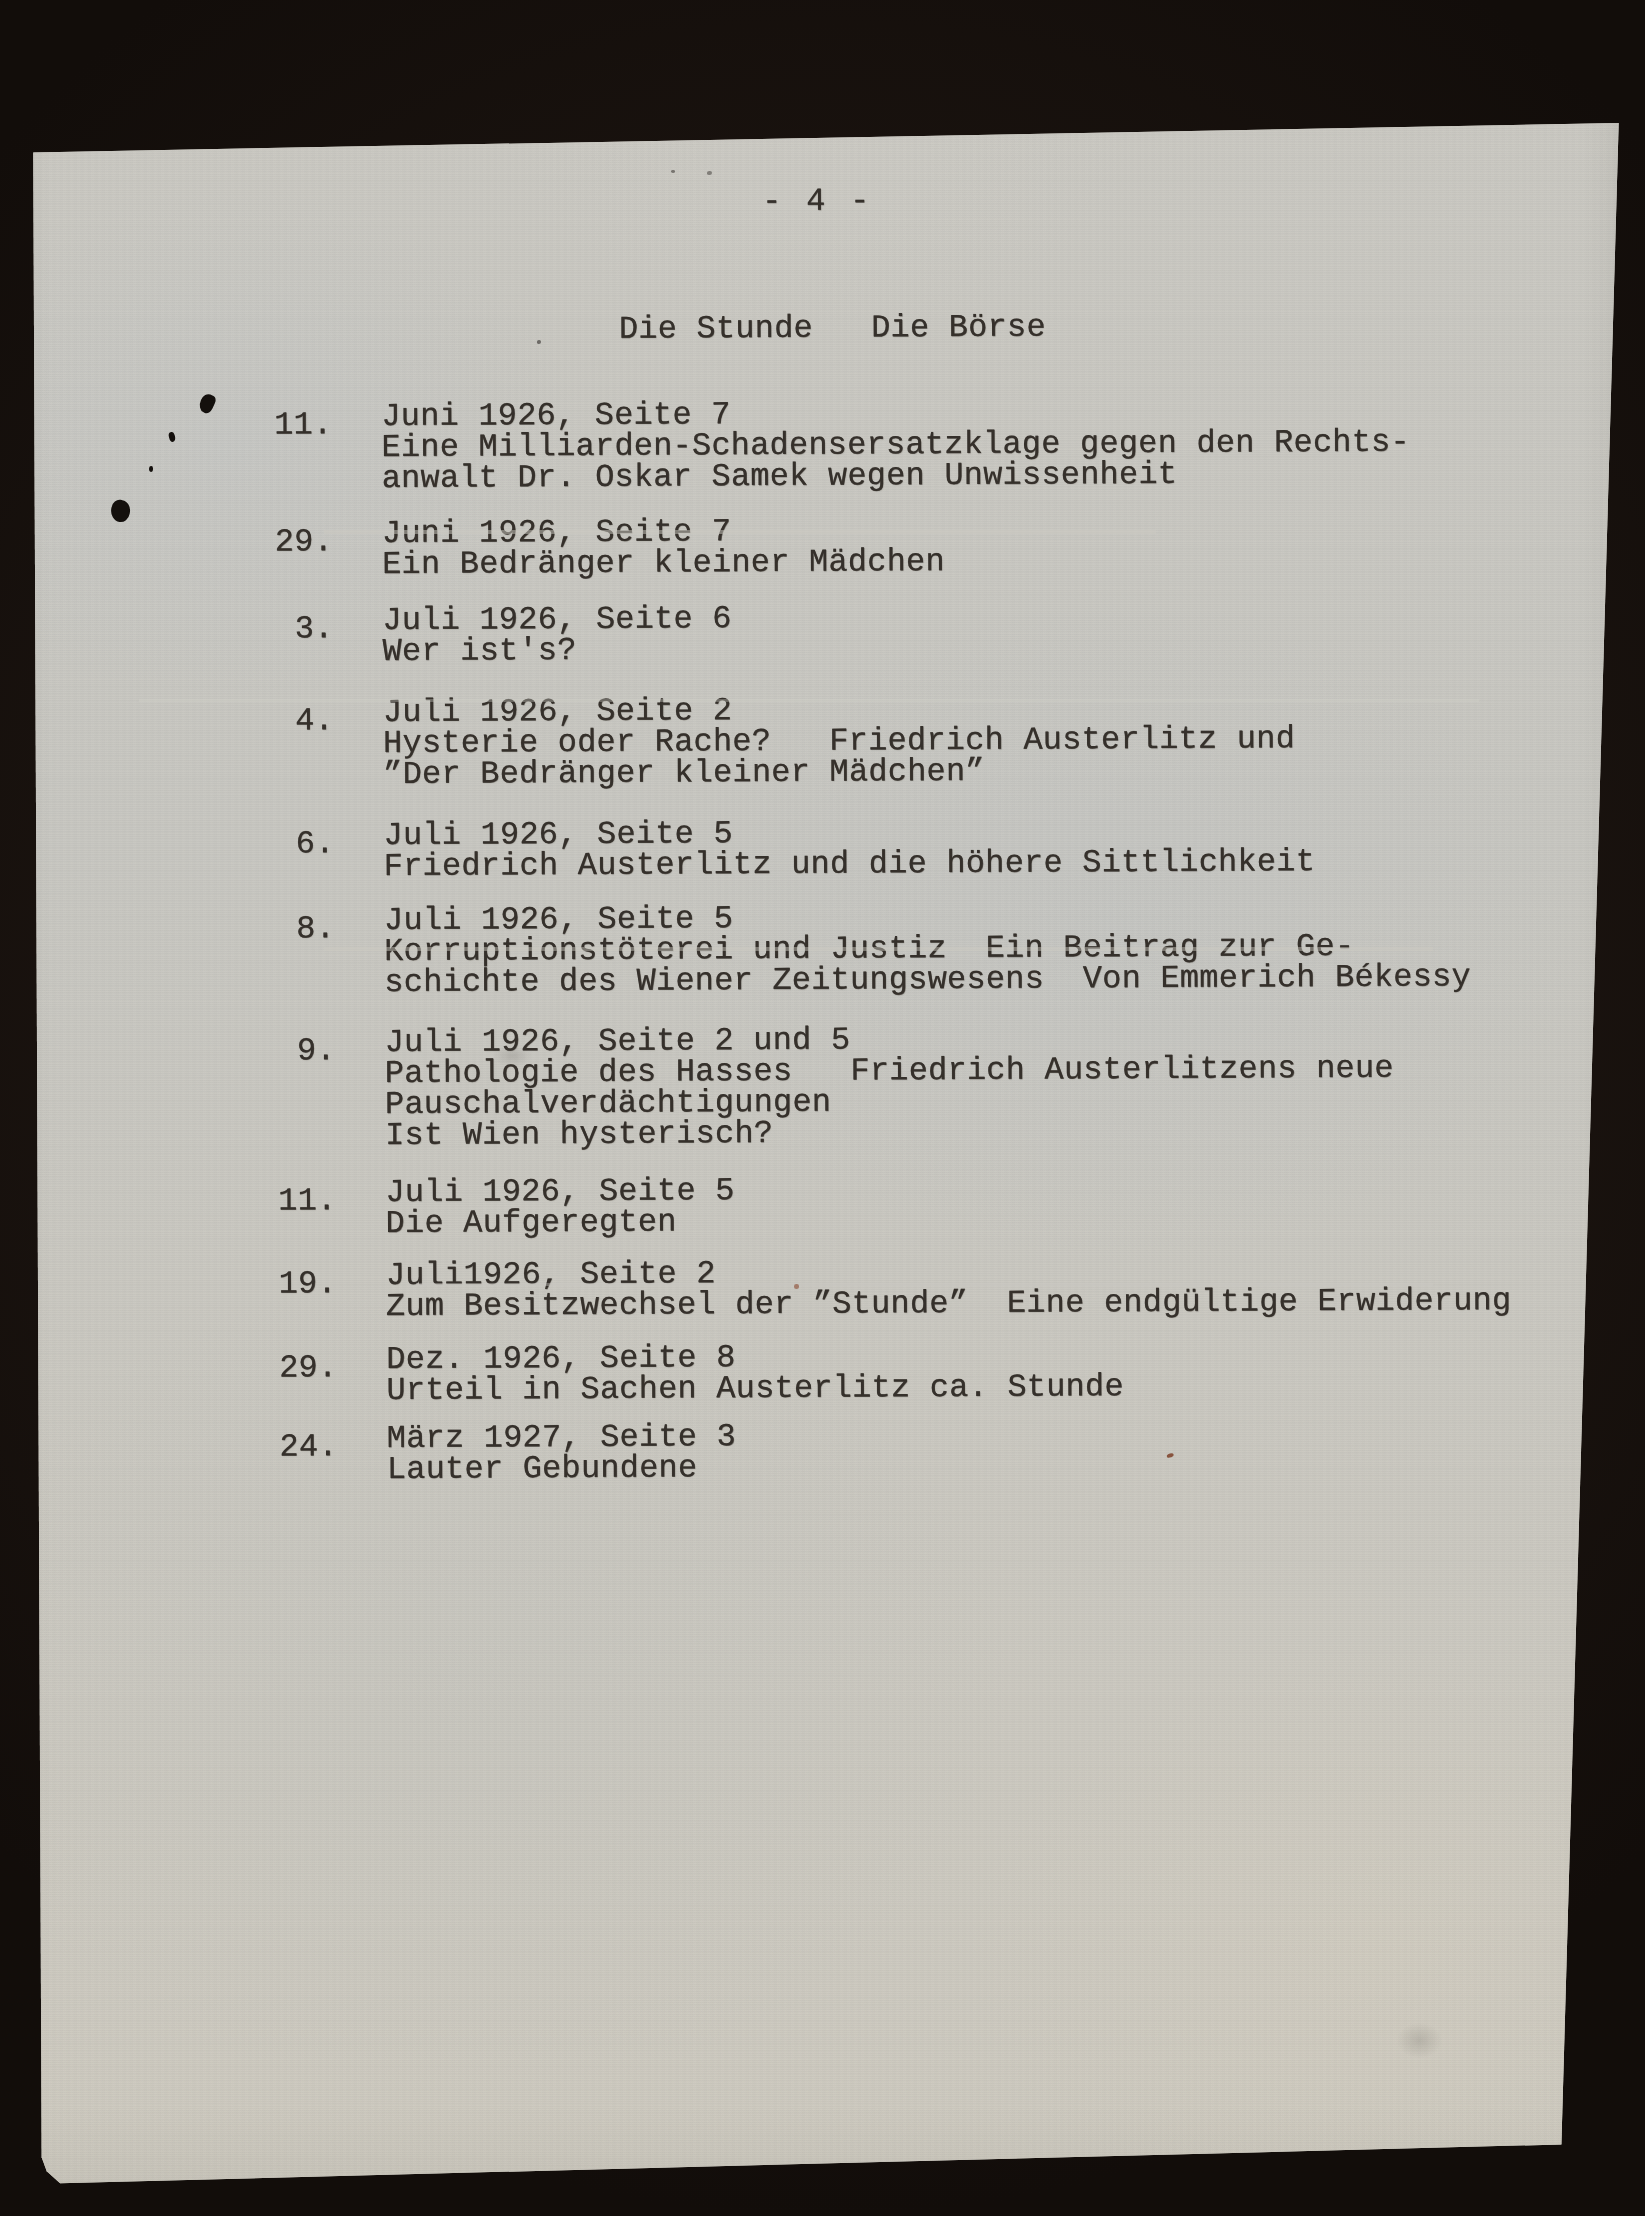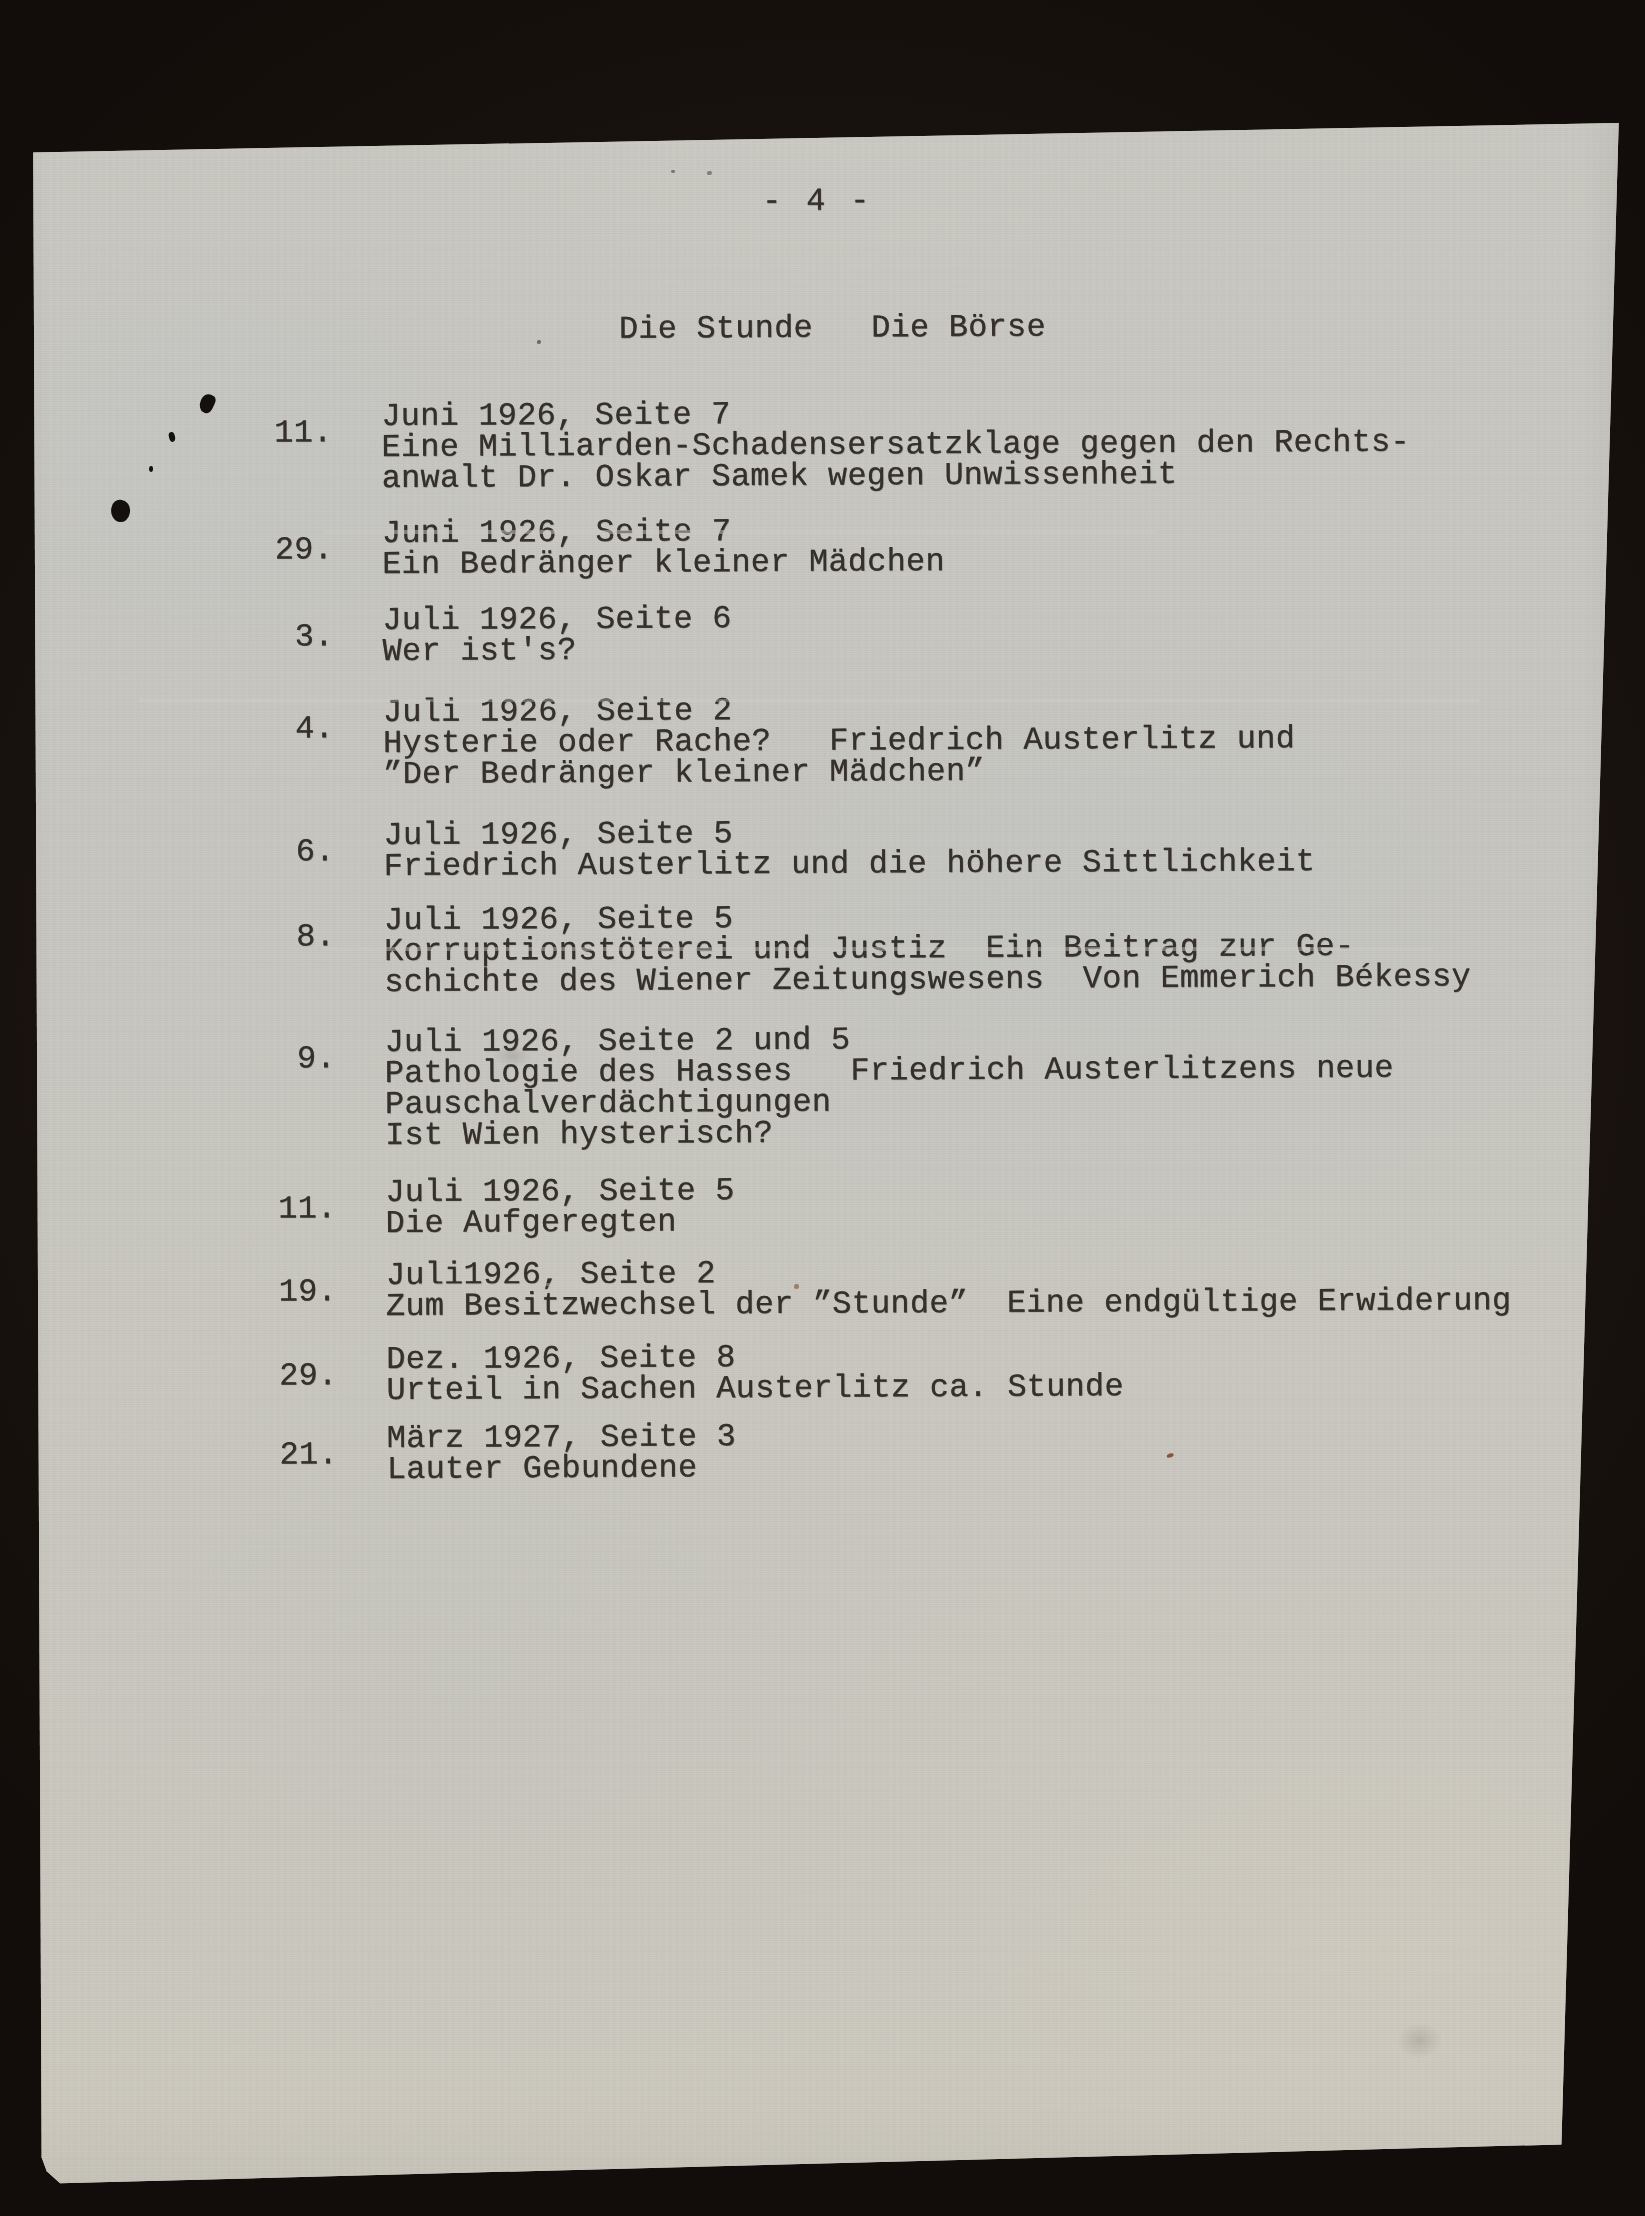--- a/index.html
+++ b/index.html
@@ -97,21 +97,21 @@
   }
   .entries {
     position: absolute;
     top: 401px;
     left: 384px;
     width: 1165px;
   }
   .entry { position: relative; }
   .entry .num {
     position: absolute;
-    top: 16px;
+    top: 8px;
     right: calc(100% + 49px);
     white-space: pre;
     margin-left: 30px;
   }
   .entry .line { white-space: pre; }
   .entry .line:empty { display: none; }
   .entry:nth-child(1)  { margin-bottom: 23.6px; }
   .entry:nth-child(2)  { margin-bottom: 25px; }
   .entry:nth-child(3)  { margin-bottom: 30.5px; }
   .entry:nth-child(4)  { margin-bottom: 30px; }
@@ -224,21 +224,21 @@
           <div class="line">Zum Besitzwechsel der ”Stunde”  Eine endgültige Erwiderung</div>
 
         </div>
         <div class="entry">
           <span class="num">29.</span>
           <div class="line">Dez. 1926, Seite 8</div>
           <div class="line">Urteil in Sachen Austerlitz ca. Stunde</div>
 
         </div>
         <div class="entry">
-          <span class="num">21.</span>
+          <span class="num">24.</span>
           <div class="line">März 1927, Seite 3</div>
           <div class="line">Lauter Gebundene</div>
 
         </div>
       </div>
     </div>
 
     <div class="speck s1"></div>
     <div class="speck s2"></div>
     <div class="speck s3"></div>

